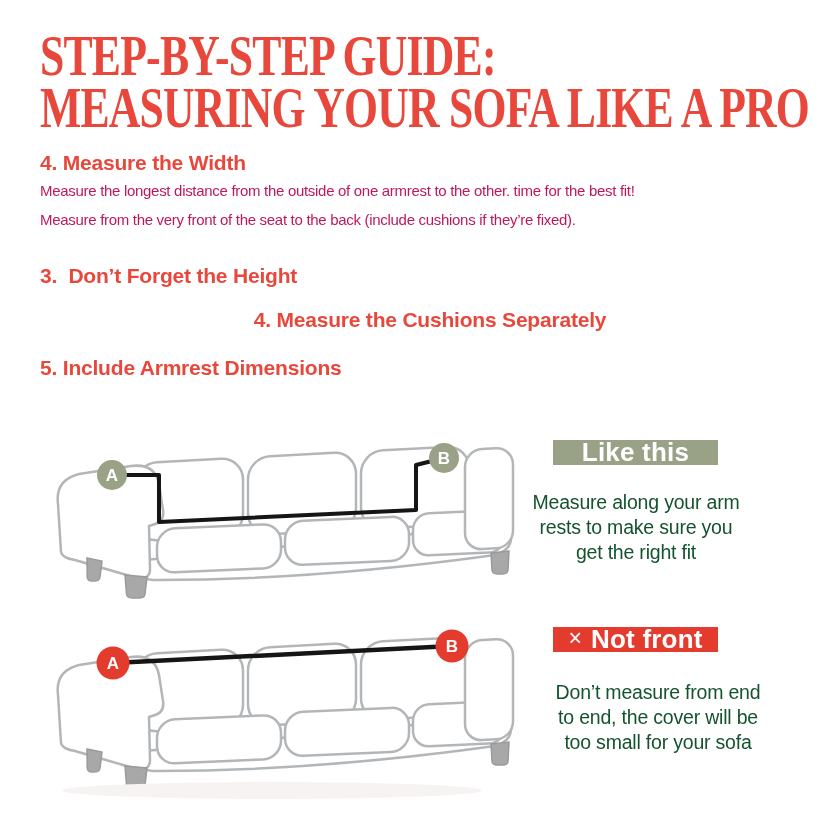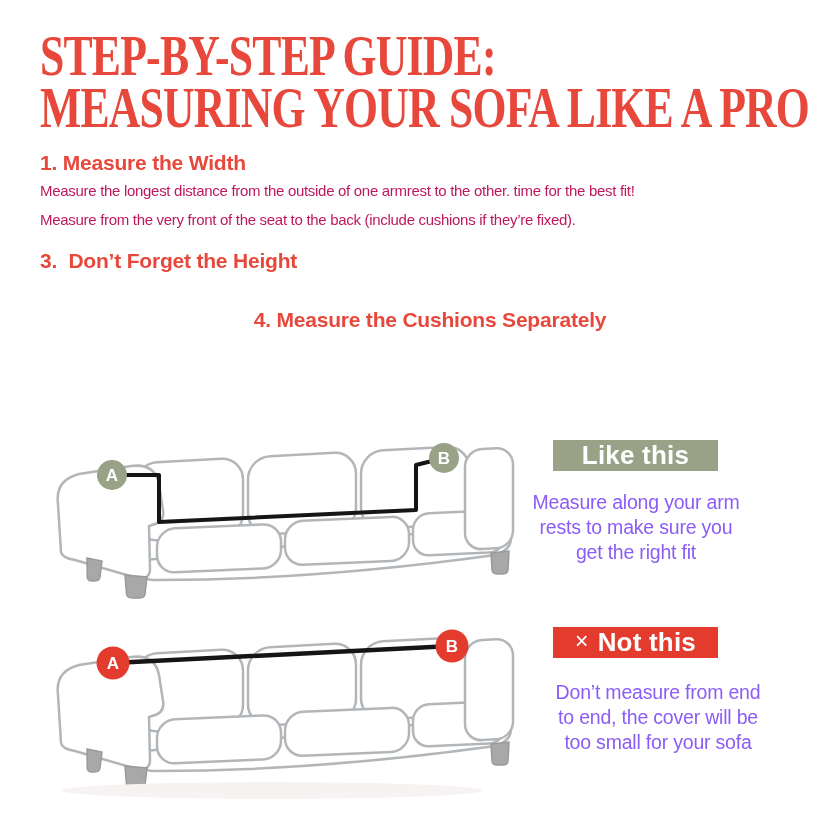--- a/index.html
+++ b/index.html
@@ -19,34 +19,34 @@
   .steps { position:absolute; left:40px; top:0; width:780px; }
   .step { position:absolute; left:0; width:780px; }
   .step-h {
     color:#E8483C; font-weight:700; font-size:21px; line-height:26px;
     white-space:pre-wrap; letter-spacing:-0.2px;
   }
   .step-b {
     color:#be185d; font-size:15px; line-height:25px; margin-top:2px;
     white-space:nowrap; letter-spacing:-0.3px;
   }
-  .step-1 { top:150px; } .step-2 { top:205px; } .step-3 { top:248px; }
+  .step-1 { top:150px; } .step-2 { top:205px; } .step-3 { top:263px; }
   .step-4 { top:307px;text-align:center; } .step-5 { top:355px; }
   
   .badge {
-    position:absolute; left:553px; width:165px; height:31px;
+    position:absolute; left:553px; width:165px; height:25px;
     display:flex; align-items:center; justify-content:center;
     color:#ffffff; font-weight:700; font-size:26px; letter-spacing:0.2px;
   }
   .badge-like { top:440px; background:#99A186; }
   .badge-not  { top:627px; background:#E33B2E; }
   .badge .x-mark { font-weight:400; font-size:23px; margin-right:9px; position:relative; top:-1px; }
   .caption {
     position:absolute; width:260px; text-align:center; white-space:pre-line;
-    font-size:19.5px; line-height:25px; color:#8b5cf6; letter-spacing:-0.2px;
+    font-size:19.5px; line-height:25px; color:#14532d; letter-spacing:-0.2px;
   }
   .caption-like { left:506px; top:490px; }
   .caption-not  { left:528px; top:680px; }
   
   .sofa-svg { position:absolute; overflow:visible; }
   .sofa-1 { left:45px; top:422px; width:480px; height:200px; }
   .sofa-2 { left:45px; top:613px; width:480px; height:200px; }
   .floor-shadow {
     position:absolute; left:62px; top:782px; width:420px; height:17px;
     background:#f6f3f2; border-radius:50%;
@@ -61,33 +61,34 @@
 
 <div class="canvas">
 
   <div class="title">
     <div class="title-line">STEP-BY-STEP GUIDE:</div>
     <div class="title-line">MEASURING YOUR SOFA LIKE A PRO</div>
   </div>
 
   <div class="steps">
     <div class="step step-1">
-      <div class="step-h">1. Measure the Width</div>
+      <div class="step-h">4. Measure the Width</div>
       <div class="step-b">Measure the longest distance from the outside of one armrest to the other. time for the best fit!</div>
     </div>
     <div class="step step-2">
       <div class="step-b">Measure from the very front of the seat to the back (include cushions if they’re fixed).</div>
     </div>
     <div class="step step-3">
       <div class="step-h">3.  Don’t Forget the Height</div>
     </div>
     <div class="step step-4">
       <div class="step-h">4. Measure the Cushions Separately</div>
     </div>
     <div class="step step-5">
+      <div class="step-h">5. Include Armrest Dimensions</div>
     </div>
   </div>
 
   <svg class="sofa-svg sofa-1" viewBox="0 0 480 200">
     <defs>
       <g id="sofa-shape">
         <g fill="#ffffff" stroke="#B3B6B9" stroke-width="2.5" stroke-linejoin="round">
           <g transform="skewY(-3)">
             <rect x="90" y="46" width="108" height="78" rx="22"></rect>
             <rect x="203" y="46" width="108" height="78" rx="22"></rect>
@@ -140,19 +141,19 @@
 
   <div class="badge badge-like">
     <span>Like this</span>
   </div>
   <div class="caption caption-like">Measure along your arm
 rests to make sure you
 get the right fit</div>
 
   <div class="badge badge-not">
     <span class="x-mark">×</span>
-    <span>Not this</span>
+    <span>Not front</span>
   </div>
   <div class="caption caption-not">Don’t measure from end
 to end, the cover will be
 too small for your sofa</div>
 
 </div>
 
 </body></html>

